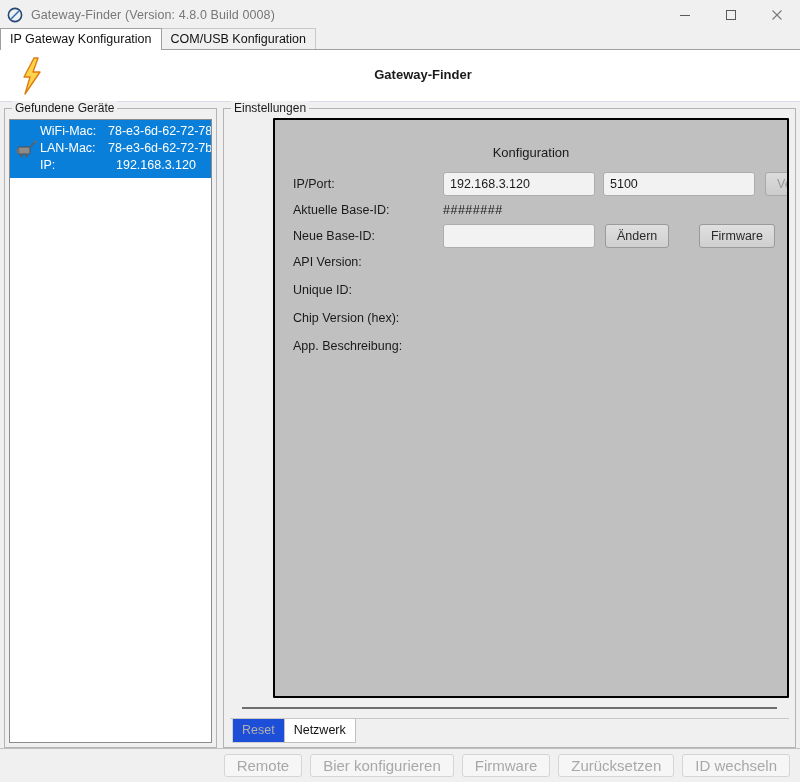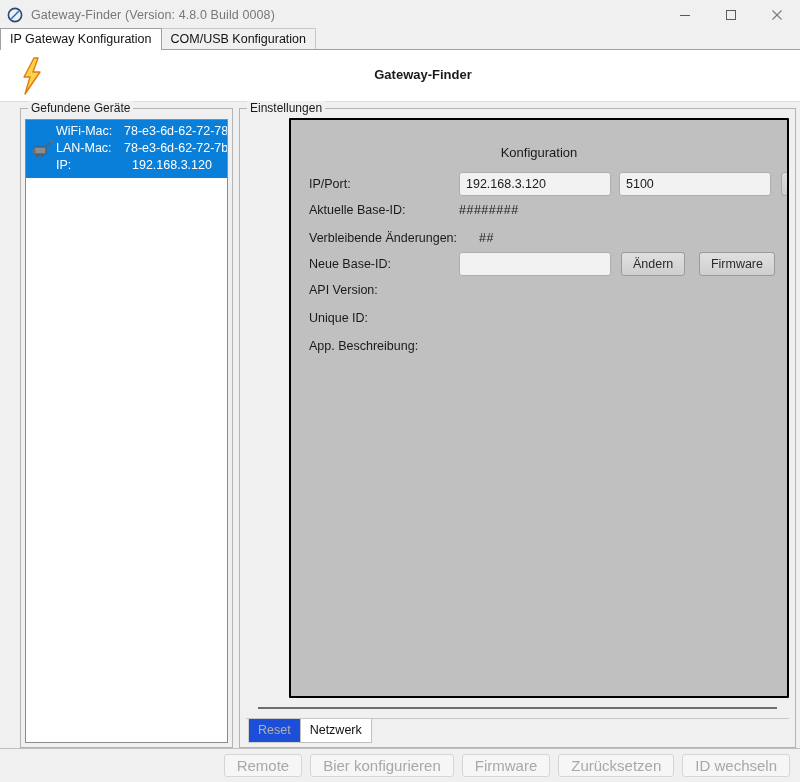--- a/index.html
+++ b/index.html
@@ -121,21 +121,21 @@
     left: 0; right: 0; bottom: -6px;
     height: 5px;
     background: #eef1f8;
   }
 
   
   .body-area {
     flex: 1 1 auto;
     position: relative;
     background: #f0f0f0;
-    padding: 6px 4px 0 20px;
+    padding: 6px 4px 0 4px;
     display: flex;
     gap: 6px;
     min-height: 0;
   }
 
   .groupbox {
     position: relative;
     border: 1px solid #b4b4b4;
     background: #f0f0f0;
     padding-top: 6px;
@@ -446,44 +446,44 @@
             <div class="textbox tb-ip">192.168.3.120</div>
             <div class="textbox tb-port">5100</div>
             <div class="btn disabled">Verbinden</div>
           </div>
 
           <div class="frow">
             <span class="flabel">Aktuelle Base-ID:</span>
             <span class="fvalue">########</span>
           </div>
 
-          <div class="frow">
-            <span class="flabel wide">Verbleibende Änderungen:</span>
-            <span class="fvalue">##</span>
-          </div>
 
           <div class="frow tall">
             <span class="flabel">Neue Base-ID:</span>
             <div class="textbox tb-baseid"></div>
             <div class="btn">Ändern</div>
             <div class="spacer-flex"></div>
             <div class="btn firmware-holder">Firmware</div>
           </div>
 
 
           <div class="frow">
             <span class="flabel">API Version:</span>
             <span class="fvalue"></span>
           </div>
 
           <div class="frow">
             <span class="flabel">Unique ID:</span>
             <span class="fvalue"></span>
           </div>
 
+          <div class="frow">
+            <span class="flabel">Chip Version (hex):</span>
+            <span class="fvalue"></span>
+          </div>
 
           <div class="frow">
             <span class="flabel">App. Beschreibung:</span>
             <span class="fvalue"></span>
           </div>
 
         </div>
       </div>
 
       <div class="panel-sep">

